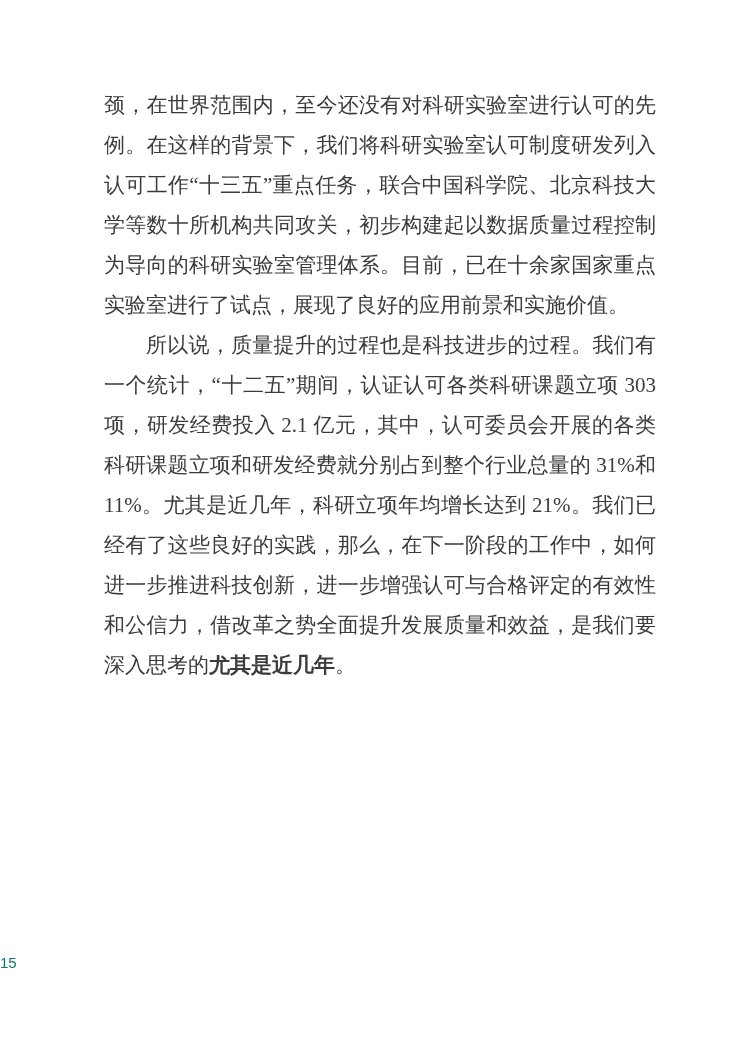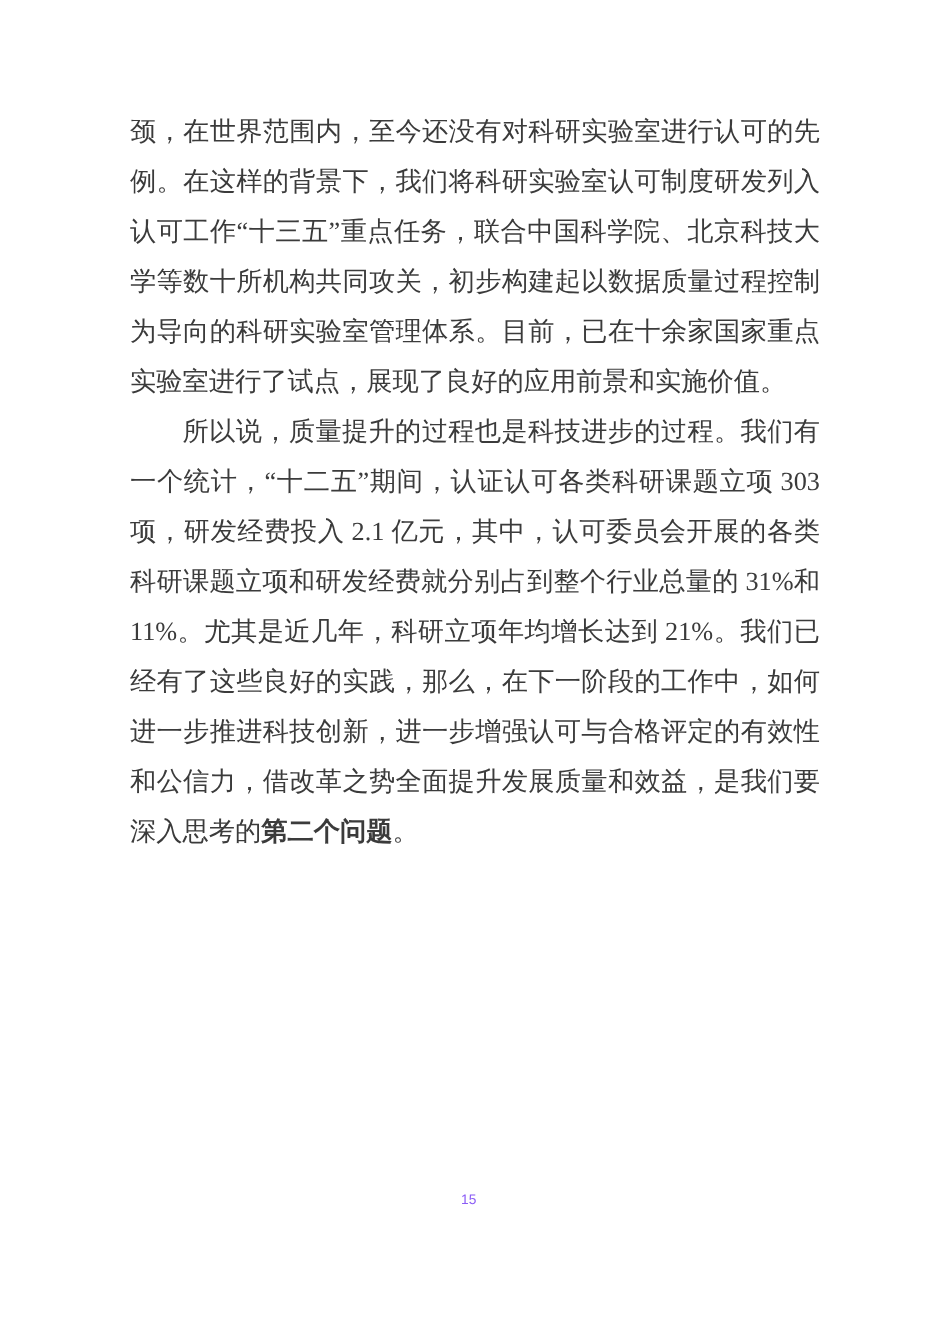--- a/index.html
+++ b/index.html
@@ -40,33 +40,32 @@
     margin-top: 13px;
   }
   .bold {
     font-weight: 700;
   }
   .footer {
     position: absolute;
     top: 954px;
     left: 0;
     width: 750px;
-    text-align: center;
     font-family: "Liberation Sans", "DejaVu Sans", sans-serif;
-    font-size: 11px;
-    color: #8b5cf6;
+    font-size: 15px;
+    color: #0f766e;
   }
 </style>
 </head>
 <body>
 
 <div class="page">
   <div class="content">
 
     <p class="para no-indent"><span>颈，在世界范围内，至今还没有对科研实验室进行认可的先例。在这样的背景下，我们将科研实验室认可制度研发列入认可工作“十三五”重点任务，联合中国科学院、北京科技大学等数十所机构共同攻关，初步构建起以数据质量过程控制为导向的科研实验室管理体系。目前，已在十余家国家重点实验室进行了试点，展现了良好的应用前景和实施价值。</span></p>
 
-    <p class="para"><span>所以说，质量提升的过程也是科技进步的过程。我们有一个统计，“十二五”期间，认证认可各类科研课题立项 303 项，研发经费投入 2.1 亿元，其中，认可委员会开展的各类科研课题立项和研发经费就分别占到整个行业总量的 31%和 11%。尤其是近几年，科研立项年均增长达到 21%。我们已经有了这些良好的实践，那么，在下一阶段的工作中，如何进一步推进科技创新，进一步增强认可与合格评定的有效性和公信力，借改革之势全面提升发展质量和效益，是我们要深入思考的</span><span class="bold">第二个问题</span><span>。</span></p>
+    <p class="para"><span>所以说，质量提升的过程也是科技进步的过程。我们有一个统计，“十二五”期间，认证认可各类科研课题立项 303 项，研发经费投入 2.1 亿元，其中，认可委员会开展的各类科研课题立项和研发经费就分别占到整个行业总量的 31%和 11%。尤其是近几年，科研立项年均增长达到 21%。我们已经有了这些良好的实践，那么，在下一阶段的工作中，如何进一步推进科技创新，进一步增强认可与合格评定的有效性和公信力，借改革之势全面提升发展质量和效益，是我们要深入思考的</span><span class="bold">尤其是近几年</span><span>。</span></p>
 
 
   </div>
 
   <div class="footer">15</div>
 </div>
 
 </body></html>

